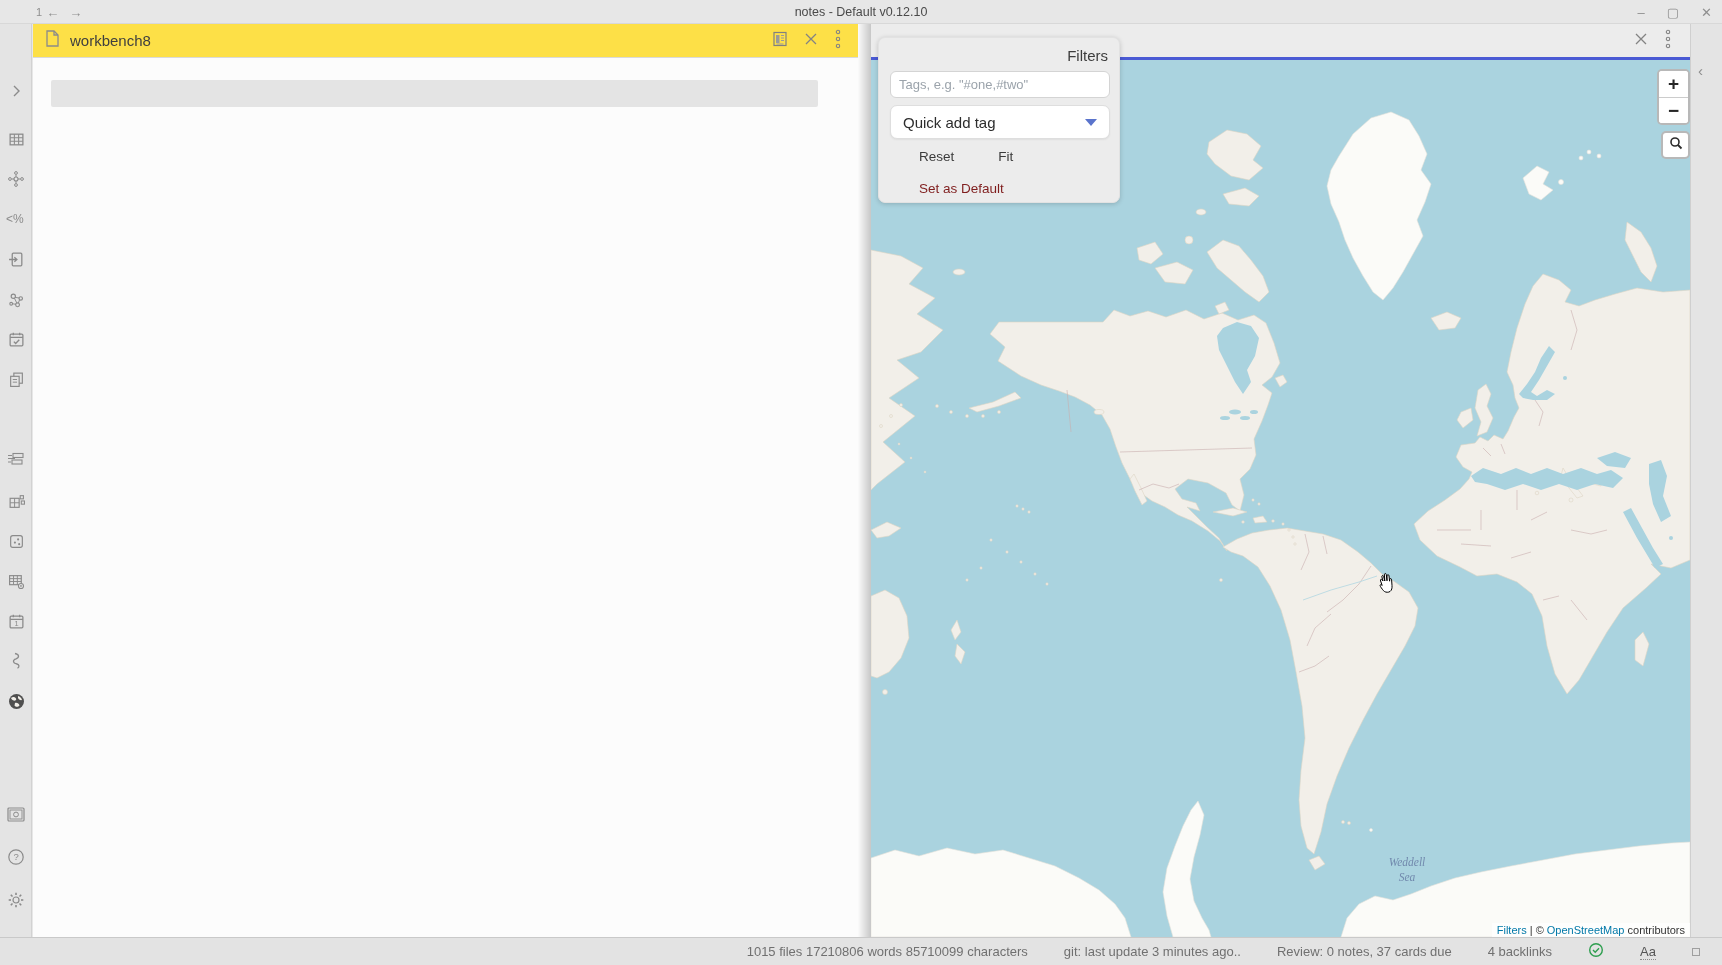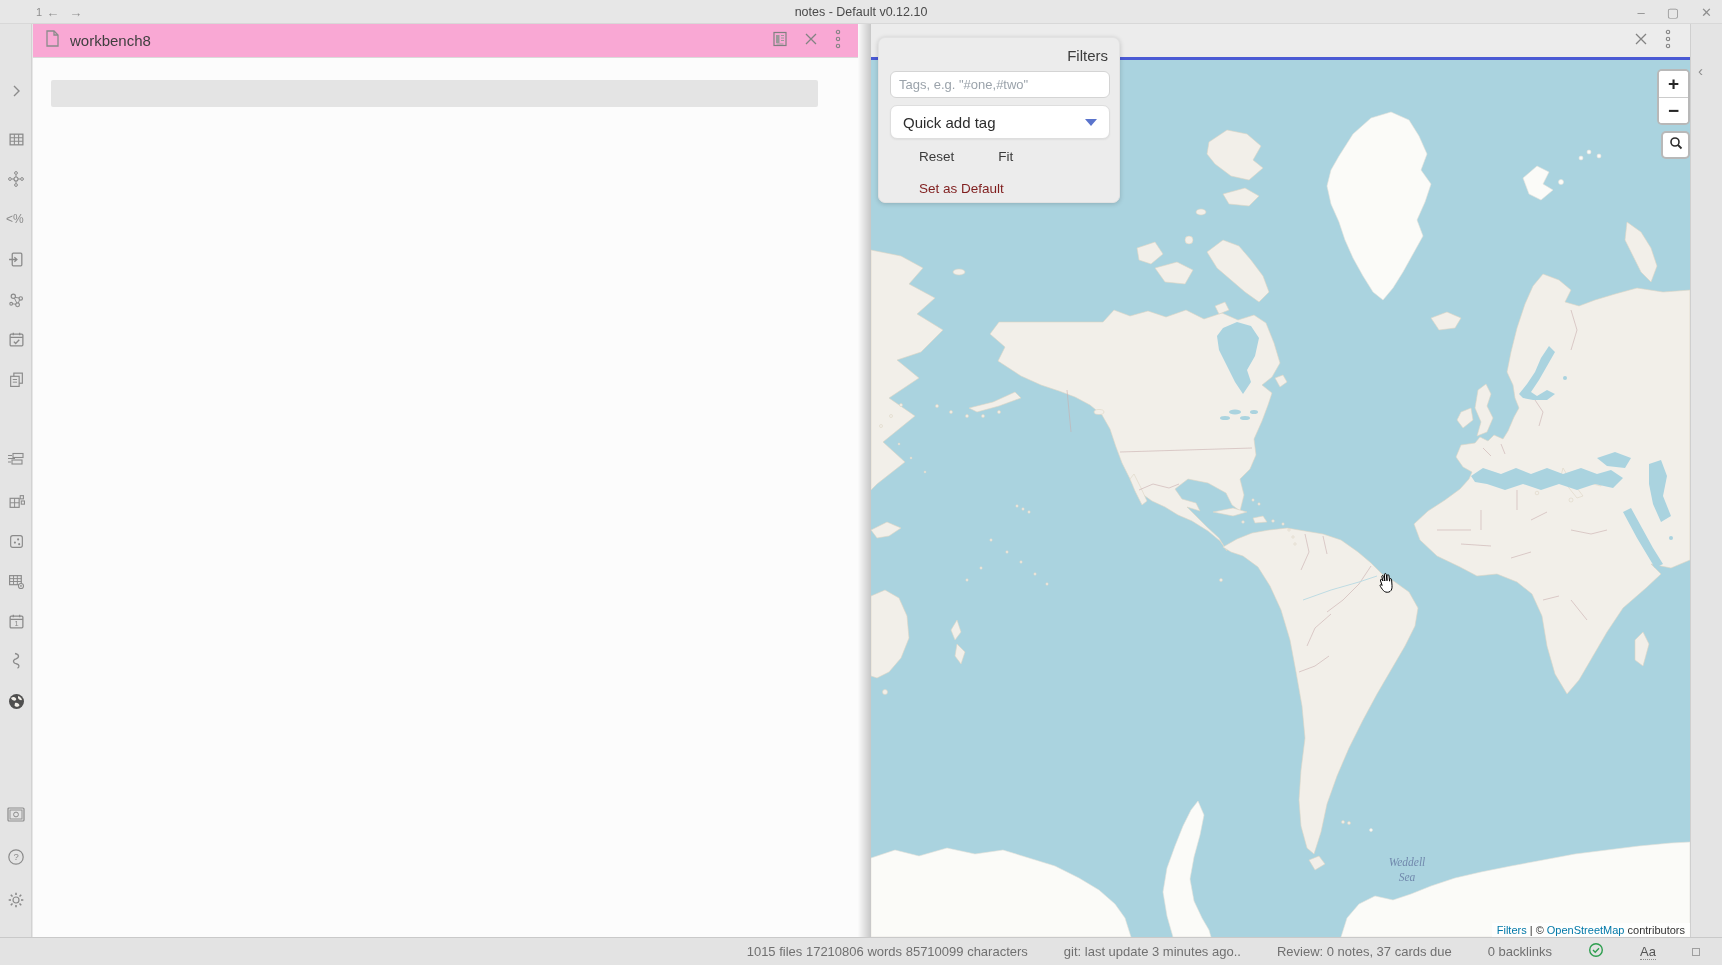--- a/index.html
+++ b/index.html
@@ -29,21 +29,21 @@
   
   .rstrip { position:absolute; left:1690px; top:24px; width:32px; height:913px;
     background:#e4e4e4; border-left:1px solid #cfcfcf; }
   .rstrip .collapse { position:absolute; left:7px; top:38px; color:#8d8d8d;
     font-size:15px; }
 
   
   .pane-left { position:absolute; left:33px; top:24px; width:825px; height:913px;
     background:#fcfcfc; }
   .pane-left .phead { position:absolute; left:0; top:0; width:100%; height:34px;
-    background:#f9a8d4; border-bottom:1px solid #dadada; display:flex;
+    background:#fde047; border-bottom:1px solid #dadada; display:flex;
     align-items:center; padding:0 16px 0 12px; }
   .phead .ptitle { font-size:15px; color:#3f3f3f; margin-left:10px; }
   .phead .hicons { margin-left:auto; display:flex; align-items:center; gap:16px; }
   .pane-left .gray-block { position:absolute; left:18px; top:56px; width:767px;
     height:27px; background:#e4e4e4; border-radius:2px; }
 
   
   .divider { position:absolute; left:858px; top:24px; width:13px; height:913px;
     background:linear-gradient(to right,#fbfbfb,#c7c7c7); }
 
@@ -490,21 +490,21 @@
       <span class="fbtn">Reset</span>
       <span class="fbtn">Fit</span>
     </div>
     <div class="fdefault">Set as Default</div>
   </div>
 
   <div class="statusbar">
     <span>1015 files 17210806 words 85710099 characters</span>
     <span>git: last update 3 minutes ago..</span>
     <span>Review: 0 notes, 37 cards due</span>
-    <span>0 backlinks</span>
+    <span>4 backlinks</span>
     <span>
       <svg width="16" height="16" viewBox="0 0 16 16">
           <circle cx="8" cy="8" r="6.3" fill="none" stroke="#2e9e4f" stroke-width="1.4"></circle>
           <path d="M5,8 L7.2,10.2 L11,6.2" fill="none" stroke="#2e9e4f" stroke-width="1.4"></path>
         </svg>
     </span>
     <span class="aa">Aa</span>
     <span class="sq"></span>
   </div>
 

